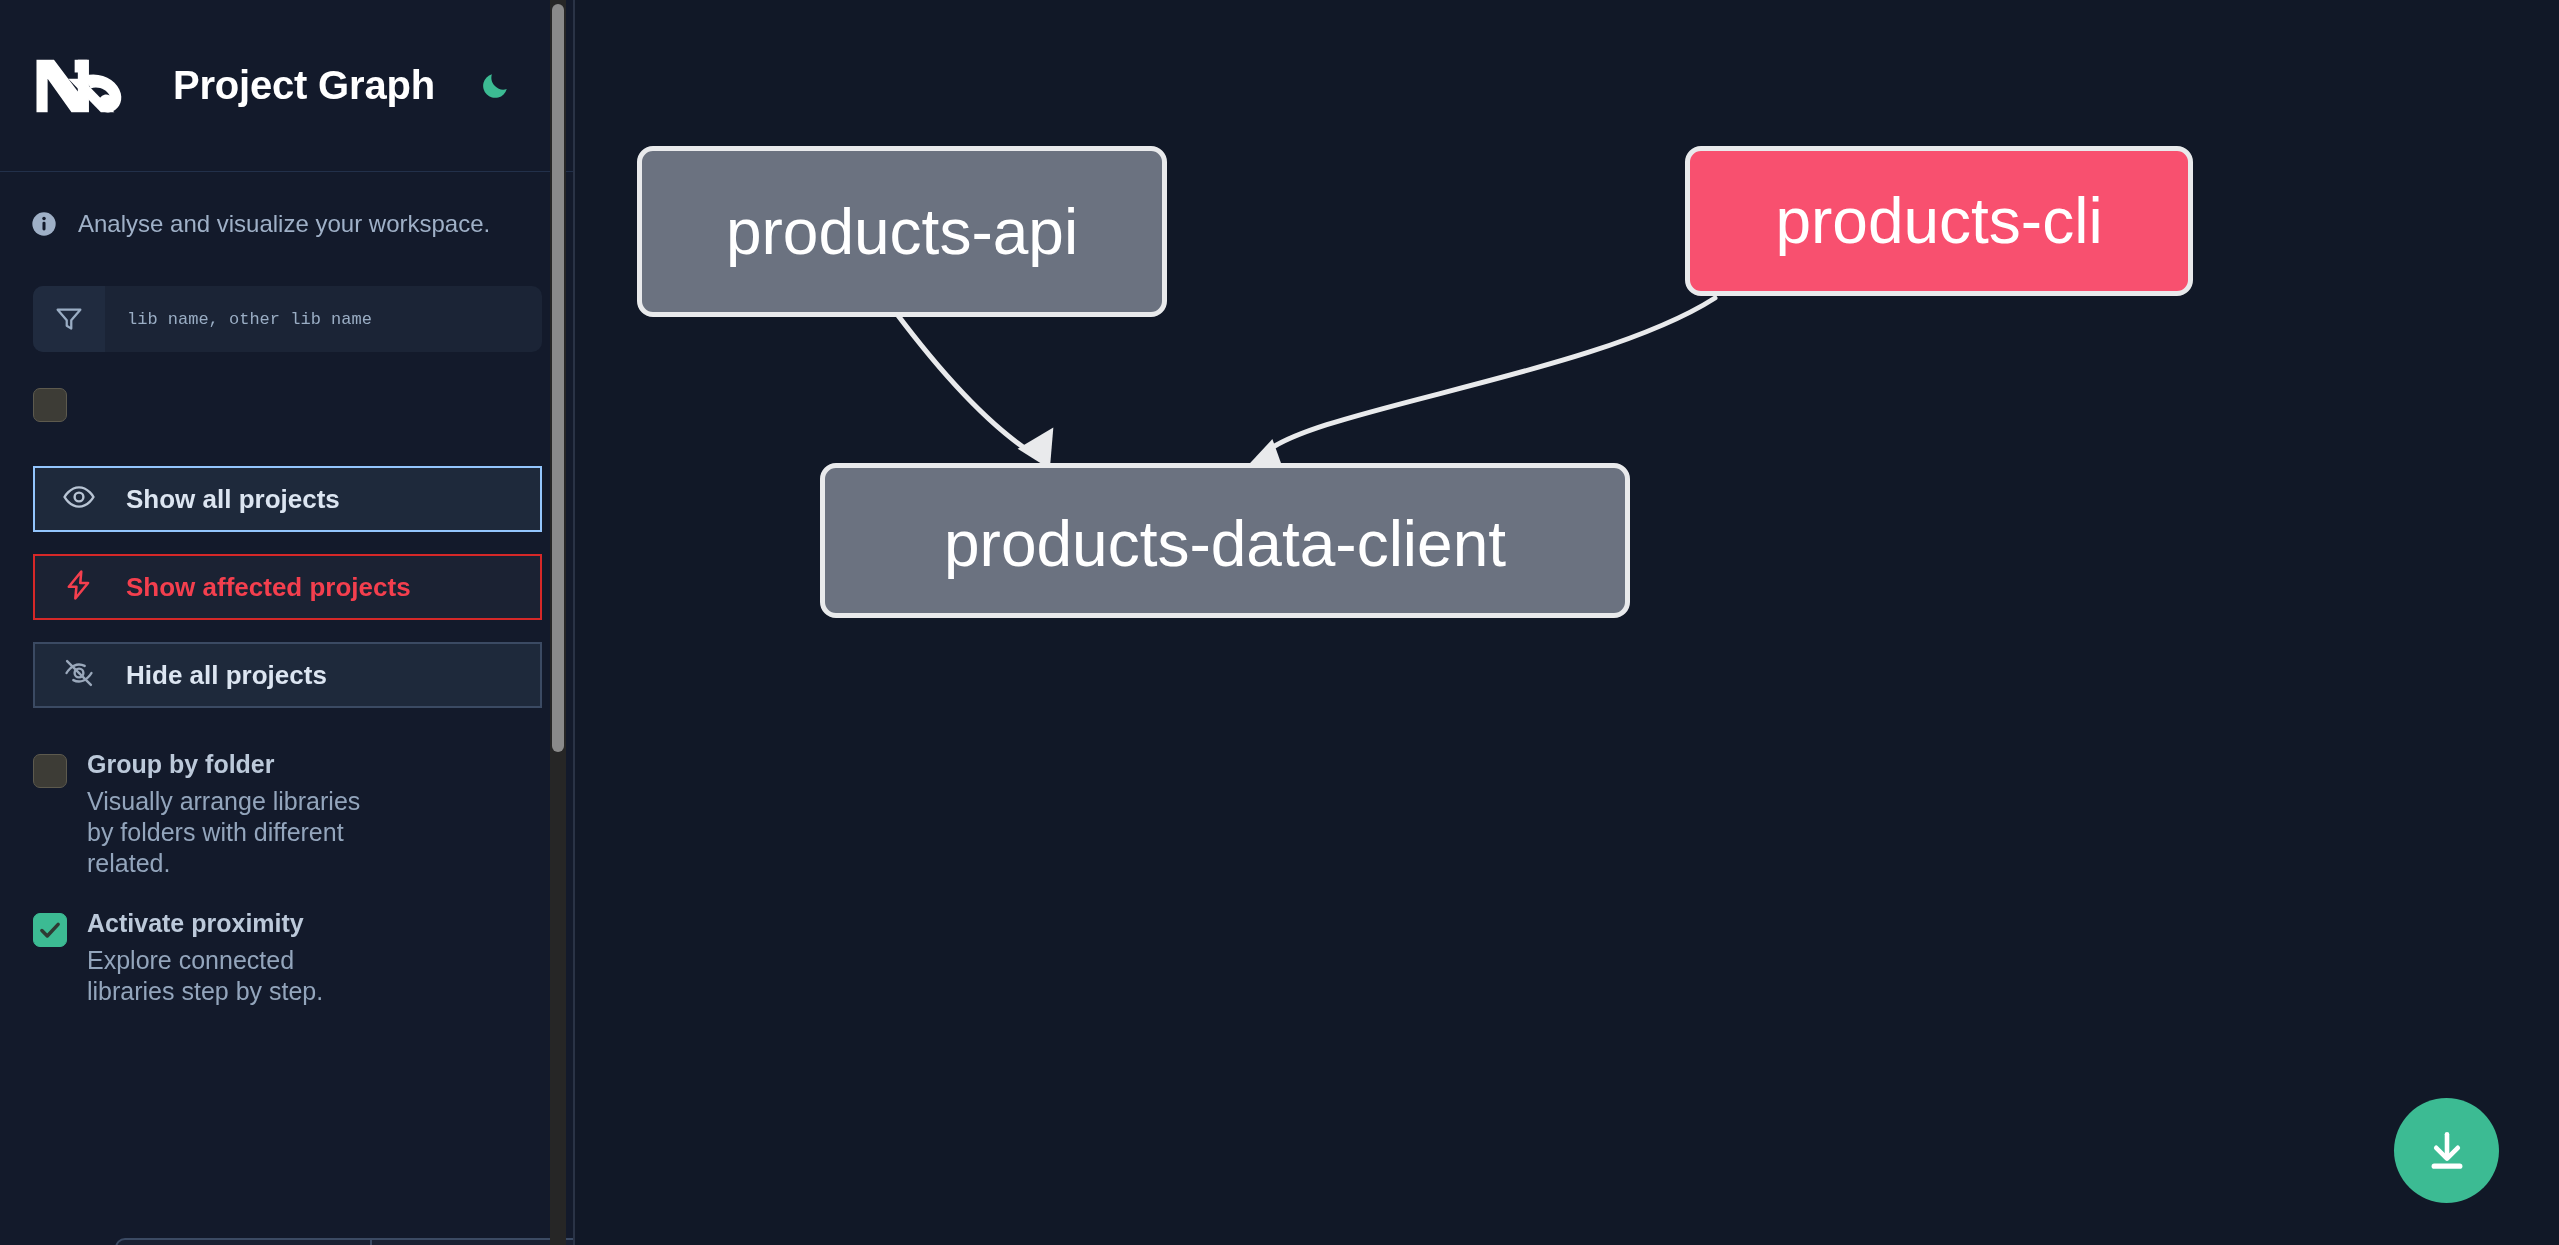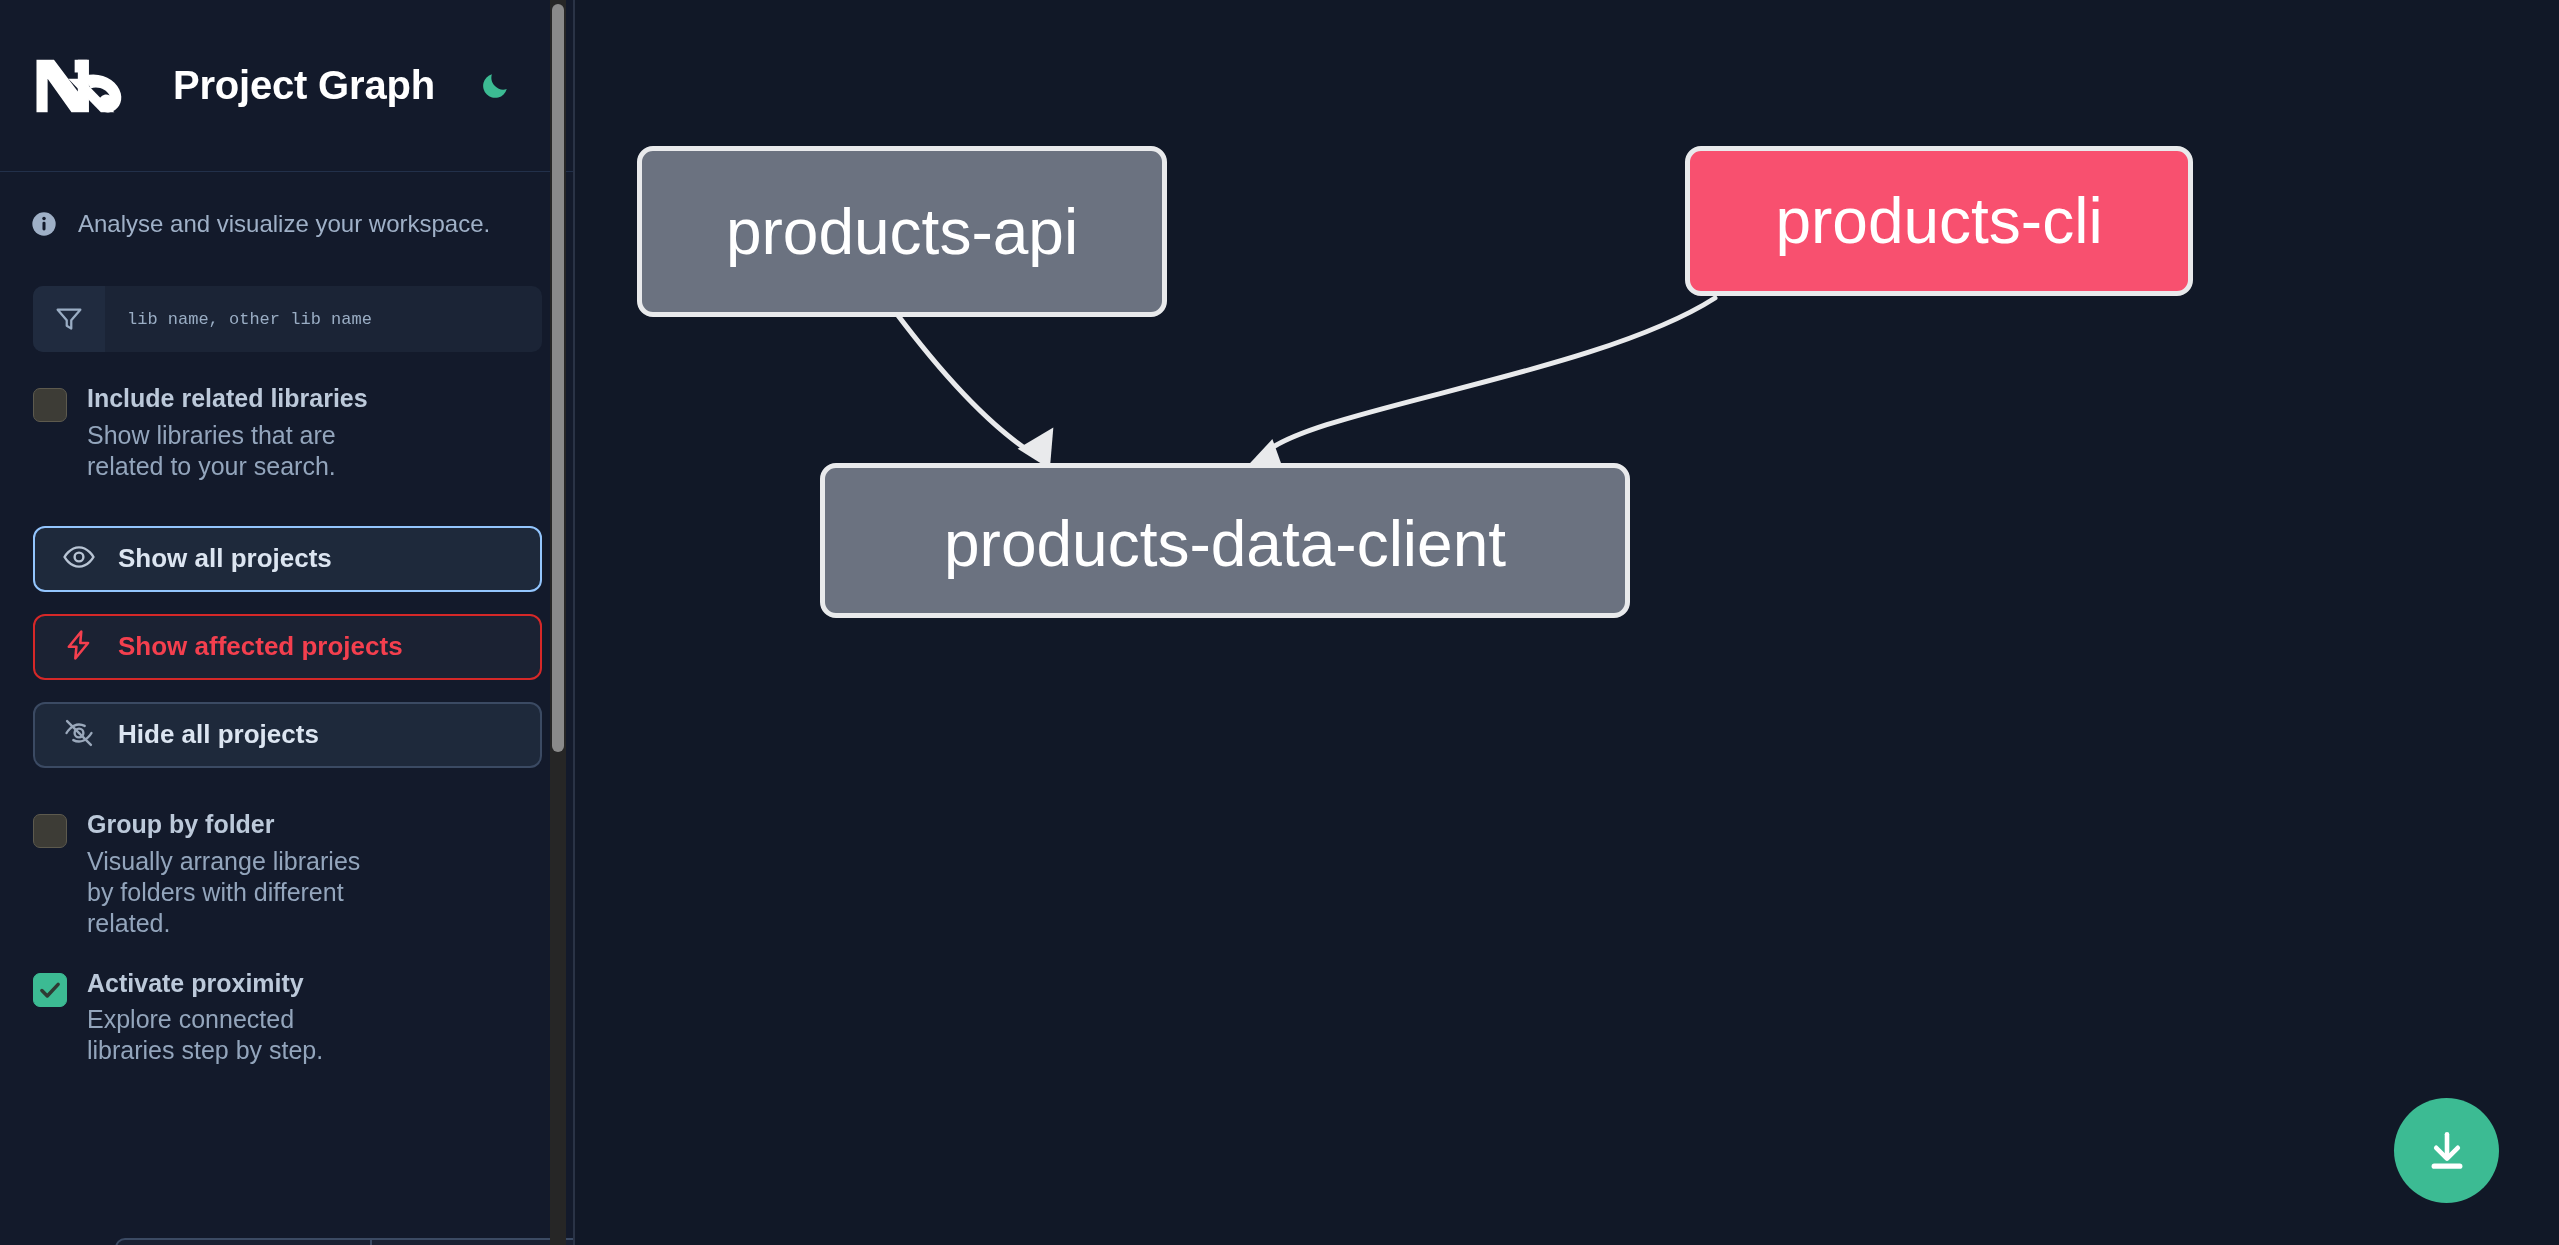--- a/index.html
+++ b/index.html
@@ -87,23 +87,23 @@
                   display: flex; align-items: center; justify-content: center; }
   .check-texts { flex: 1 1 auto; }
   .check-title { color: #bcc9da; font-size: 25px; font-weight: 700; line-height: 1.15; }
   .check-desc  { color: #93a5bc; font-size: 25px; line-height: 1.24; margin-top: 7px;
                  max-width: 300px; }
 
   .btn-stack { padding: 44px 33px 0 33px; display: flex; flex-direction: column; gap: 22px; }
   .gbtn {
     display: flex; align-items: center;
     height: 66px;
-    border-radius: 12px;
+    border-radius: 0;
     padding-left: 27px;
-    gap: 22px;
+    gap: 30px;
     cursor: pointer;
     background: #1d2troubleshoot;
   }
   .gbtn { background: #1e293b; }
   .gbtn .lbl { font-size: 26px; font-weight: 700; white-space: nowrap; }
   .gbtn.show-all   { border: 2px solid #93c5fd; }
   .gbtn.show-all .lbl   { color: #dce5f1; }
   .gbtn.affected   { border: 2px solid #d62828; background: #1b2233; }
   .gbtn.affected .lbl   { color: #f43f4e; }
   .gbtn.hide-all   { border: 2px solid #3b4a63; }
@@ -211,24 +211,20 @@
             <svg viewBox="0 0 24 24" width="32" height="32" aria-hidden="true">
               <path d="M3.5 5h17l-6.8 8v6.2l-3.4-2.1V13z" fill="none" stroke="#9aadc4" stroke-width="1.7" stroke-linejoin="round"></path>
             </svg>
           </span>
           <input class="filter-input" type="text" placeholder="lib name, other lib name" style="">
         </div>
       </div>
 
       <div class="check-block">
         <span class="checkbox off"></span>
-        <span class="check-texts">
-          <div class="check-title">Include related libraries</div>
-          <div class="check-desc">Show libraries that are related to your search.</div>
-        </span>
       </div>
 
       <div class="btn-stack">
         <div class="gbtn show-all">
           <span>
             <svg viewBox="0 0 24 24" width="34" height="34" aria-hidden="true">
               <path d="M1.8 12S5.5 5.2 12 5.2 22.2 12 22.2 12 18.5 18.8 12 18.8 1.8 12 1.8 12z" fill="none" stroke="#b8c4d4" stroke-width="1.7"></path>
               <circle cx="12" cy="12" r="3.1" fill="none" stroke="#b8c4d4" stroke-width="1.7"></circle>
             </svg>
           </span>

